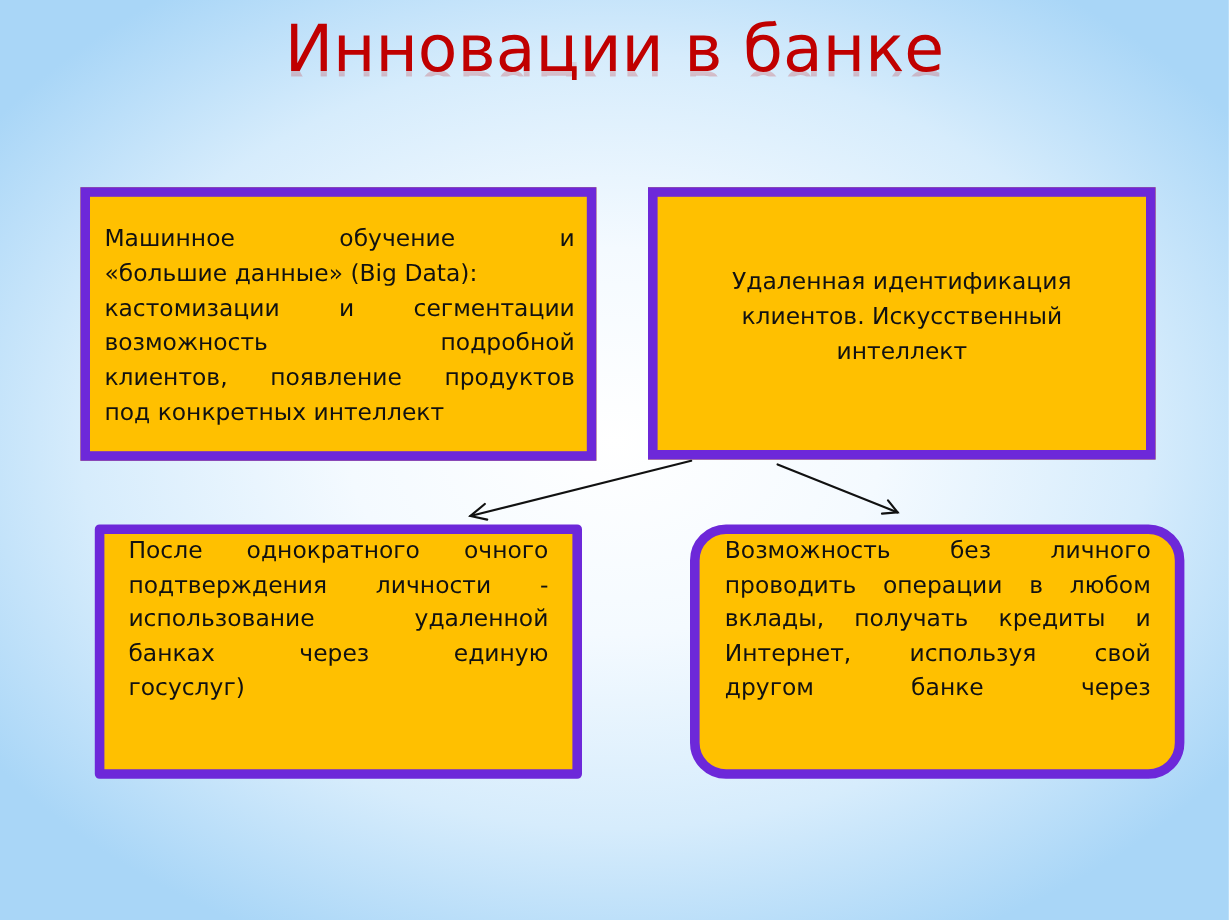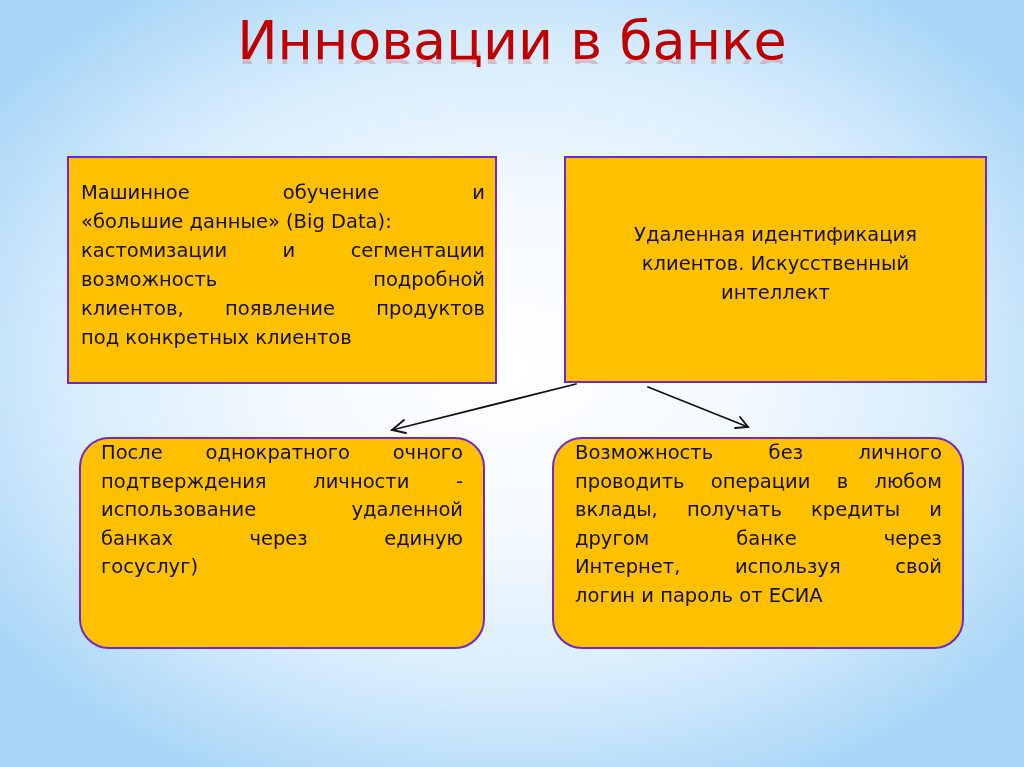--- a/index.html
+++ b/index.html
@@ -44,21 +44,21 @@
     -webkit-mask-image: linear-gradient(to top, rgba(0,0,0,0) 0%, rgba(0,0,0,1) 100%);
     mask-image: linear-gradient(to top, rgba(0,0,0,0) 0%, rgba(0,0,0,1) 100%);
   }
   .title-reflection span {
     display: block;
     transform: translateY(-48px);
   }
   .box {
     position: absolute;
     background: #ffc000;
-    border: 2px solid #6d28d9;
+    border: 8px solid #6d28d9;
     box-sizing: border-box;
     color: #111;
     font-family: "DejaVu Sans", sans-serif;
     font-size: 19.5px;
     line-height: 29px;
   }
   .box-rect-1 {
     left: 67px;
     top: 156px;
     width: 430px;
@@ -70,35 +70,34 @@
   .box-rect-2 {
     left: 540px;
     top: 156px;
     width: 423px;
     height: 227px;
     display: flex;
     align-items: center;
     justify-content: center;
     text-align: center;
     padding: 0 14px 12px 14px;
-    margin-left: 24px;
   }
   .box-round-1 {
     left: 79px;
     top: 437px;
     width: 406px;
     height: 212px;
-    border-radius: 30px;
+    border-radius: 4px;
     padding: 0 20px 0 20px;
     text-align: justify;
     text-align-last: left;
     line-height: 28.6px;
   }
   .box-round-2 {
-    left: 552px;
+    left: 575px;
     top: 437px;
     width: 412px;
     height: 212px;
     border-radius: 30px;
     padding: 0 20px 0 21px;
     text-align: justify;
     text-align-last: left;
     line-height: 28.6px;
   }
   .line {
@@ -130,21 +129,21 @@
 <div class="title-reflection">
     <span>Инновации в банке</span>
   </div>
 
 <div class="box box-rect-1">
   <span class="justify-line">Машинное обучение и</span>
   <span class="last-line">«большие данные» (Big Data):</span>
   <span class="justify-line">кастомизации и сегментации</span>
   <span class="justify-line">возможность подробной</span>
   <span class="justify-line">клиентов, появление продуктов</span>
-  <span class="last-line">под конкретных клиентов</span>
+  <span class="last-line">под конкретных интеллект</span>
 </div>
 
 <div class="box box-rect-2">
   <div>
     <span class="line">Удаленная идентификация</span>
     <span class="line">клиентов. Искусственный</span>
     <span class="line">интеллект</span>
   </div>
 </div>
 
@@ -153,23 +152,22 @@
   <span class="justify-line">подтверждения личности -</span>
   <span class="justify-line">использование удаленной</span>
   <span class="justify-line">банках через единую</span>
   <span class="last-line">госуслуг)</span>
 </div>
 
 <div class="box box-round-2">
   <span class="justify-line">Возможность без личного</span>
   <span class="justify-line">проводить операции в любом</span>
   <span class="justify-line">вклады, получать кредиты и</span>
+  <span class="justify-line">Интернет, используя свой</span>
   <span class="justify-line">другом банке через</span>
-  <span class="justify-line">Интернет, используя свой</span>
-  <span class="last-line">логин и пароль от ЕСИА</span>
 </div>
 
 <svg class="arrows" viewBox="0 0 1024 767">
   <g stroke="#111" stroke-width="1.8" fill="none" stroke-linecap="round">
     <g>
       <line x1="576" y1="384" x2="392" y2="430"></line>
       <polyline points="404,420 392,430 406,433"></polyline>
     </g>
     <g>
       <line x1="648" y1="387" x2="748" y2="427"></line>

